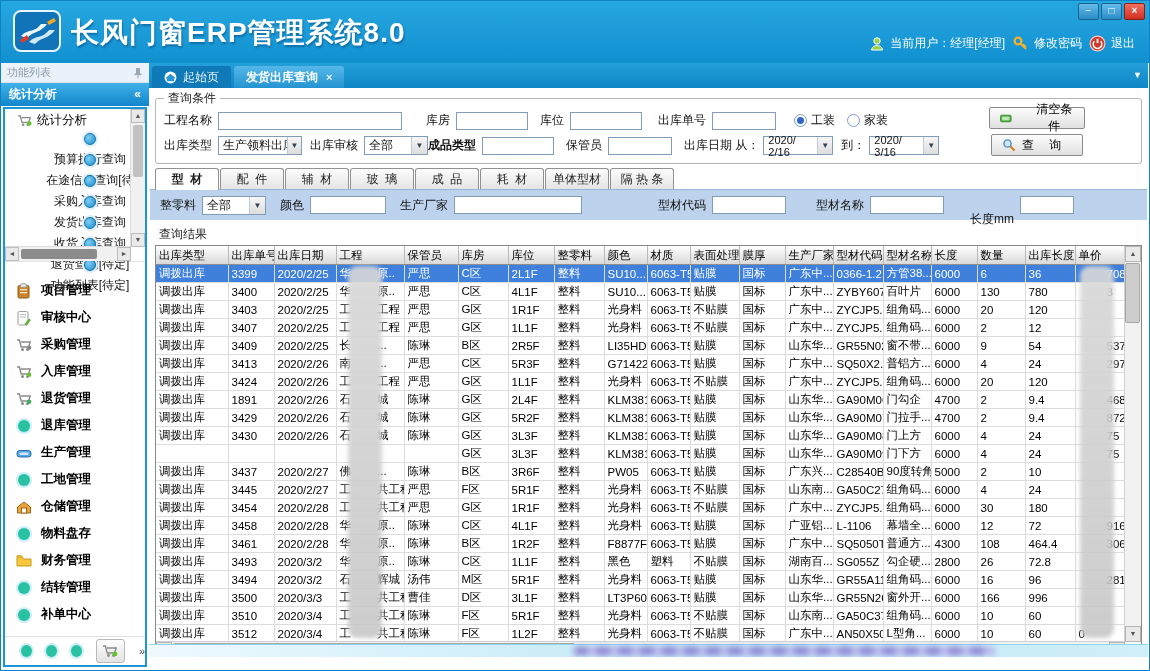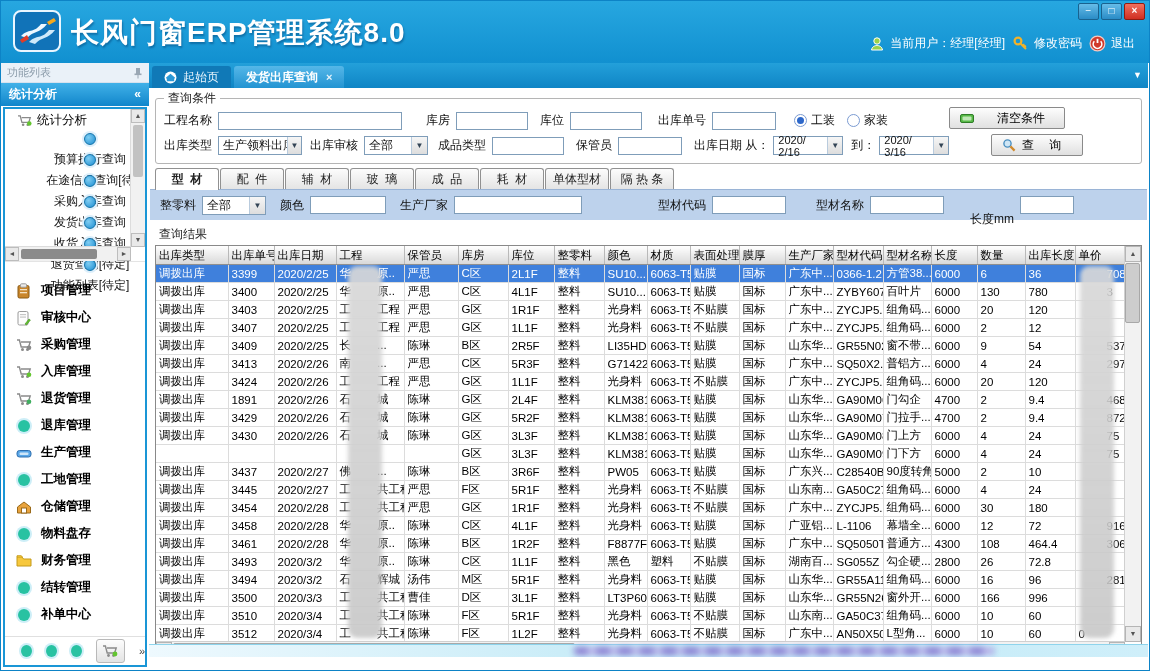--- a/index.html
+++ b/index.html
@@ -65,21 +65,21 @@
   .ql{white-space:nowrap;}
   .ti{height:18px;border:1px solid #7f9db9;background:#fff;box-sizing:border-box;}
   .combo{height:19px;border:1px solid #7f9db9;background:#fff;box-sizing:border-box;display:inline-flex;
          align-items:center;justify-content:space-between;font-size:12px;padding-left:4px;}
   .combo .arr{width:15px;height:100%;background:linear-gradient(#f6f6f6,#ddd);border-left:1px solid #b9cbdd;
               color:#345;font-size:8px;display:flex;align-items:center;justify-content:center;}
   .radio{width:11px;height:11px;border-radius:50%;border:1px solid #7b9bd2;background:#fff;position:relative;display:inline-block;}
   .radio.on::after{content:"";position:absolute;inset:2px;border-radius:50%;background:#2d67c9;}
   .btn{height:22px;background:linear-gradient(#fdfdfd,#e0e0e0);border:1px solid #8a8a8a;border-radius:2px;
        font-size:12px;display:inline-flex;align-items:center;gap:6px;padding:0 10px;cursor:default;}
-  .btn-clear{position:absolute;right:76px;top:0px;width:116px;box-sizing:border-box;gap:23px;}
+  .btn-clear{position:absolute;right:56px;top:0px;width:96px;box-sizing:border-box;gap:23px;}
   .btn-find{position:absolute;right:58px;top:27px;width:92px;box-sizing:border-box;letter-spacing:6px;}
 
   .mat-tabs{display:flex;margin:4px 0 0 6px;height:21px;}
   .mtab{width:64px;box-sizing:border-box;border:1px solid #919191;border-bottom:none;border-radius:3px 3px 0 0;
         background:linear-gradient(#fcfcfc,#e4e4e4);font-size:12px;color:#222;display:flex;align-items:center;
         justify-content:center;margin-right:1px;white-space:pre;}
   .mtab.active{background:#fff;font-weight:bold;height:22px;}
   .subbar{height:30px;background:#bdd2ec;border-top:1px solid #9ab4d6;display:flex;align-items:center;
           font-size:12px;color:#111;padding-left:10px;margin:0 1px;}
   .res-label{font-size:12px;color:#222;margin:6px 0 2px 10px;}
@@ -392,21 +392,21 @@
           <span class="ql">出库类型</span>
           <span class="combo" style="width:84px;margin-left:6px;">
             <span style="white-space:nowrap;overflow:hidden;">生产领料出库</span>
               <span class="arr">▼</span>
           </span>
           <span class="ql" style="margin-left:8px;">出库审核</span>
           <span class="combo" style="width:64px;margin-left:6px;">
             <span>全部</span>
               <span class="arr">▼</span>
           </span>
-          <span class="ql" style="margin-left:10px;">成品类型</span>
+          <span class="ql" style="font-weight:bold;">成品类型</span>
           <span class="ti" style="width:72px;margin-left:6px;"></span>
           <span class="ql" style="margin-left:12px;">保管员</span>
           <span class="ti" style="width:64px;margin-left:6px;"></span>
           <span class="ql" style="margin-left:12px;"><span>出库日期</span> <span>从：</span></span>
           <span class="combo" style="width:70px;margin-left:4px;">
             <span style="font-size:11px;">2020/ 2/16</span>
               <span class="arr">▼</span>
           </span>
           <span class="ql" style="margin-left:8px;">到：</span>
           <span class="combo" style="width:70px;margin-left:4px;">

